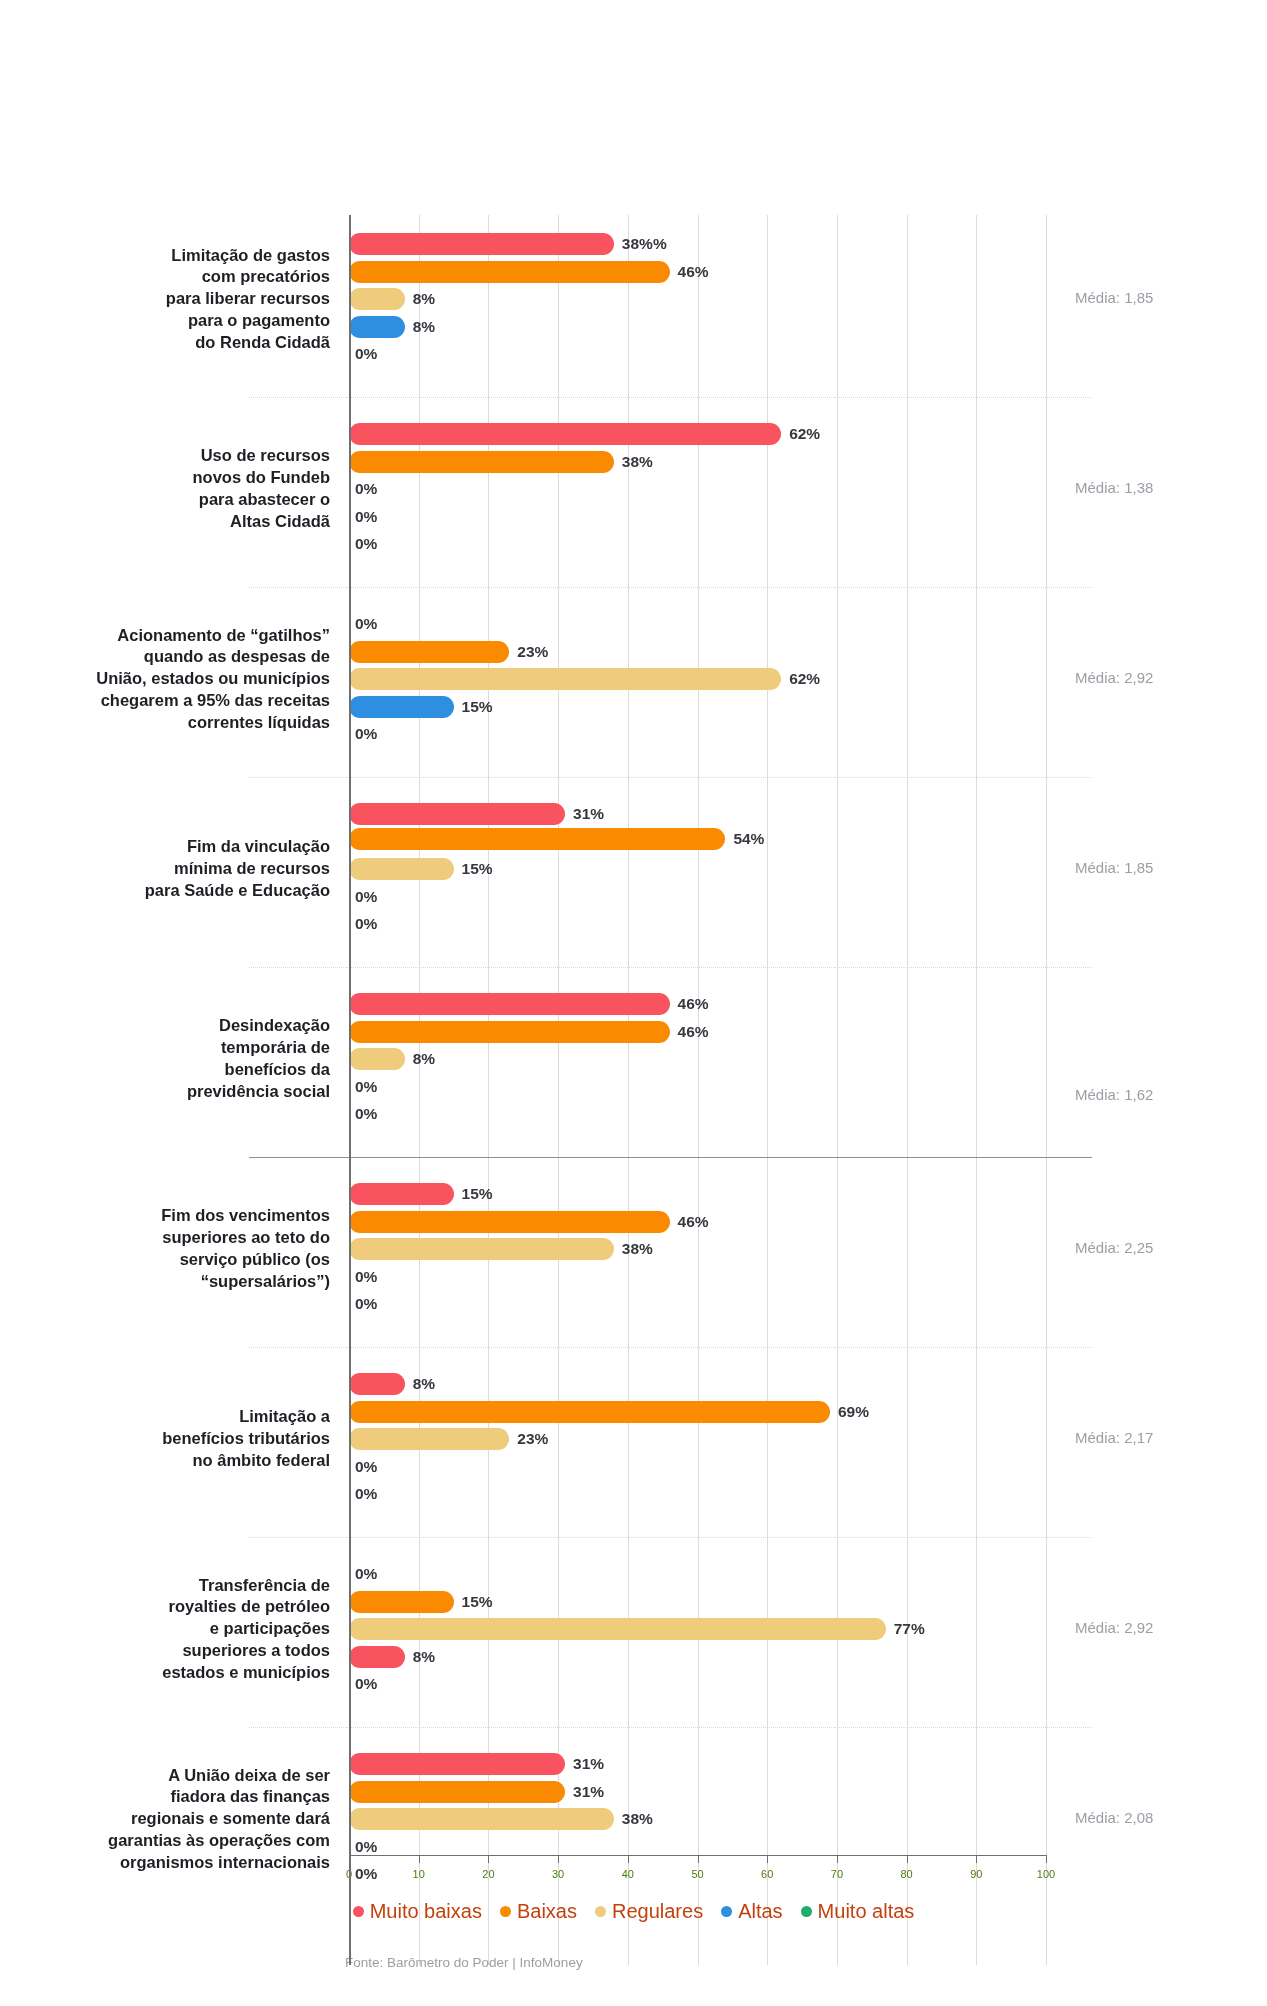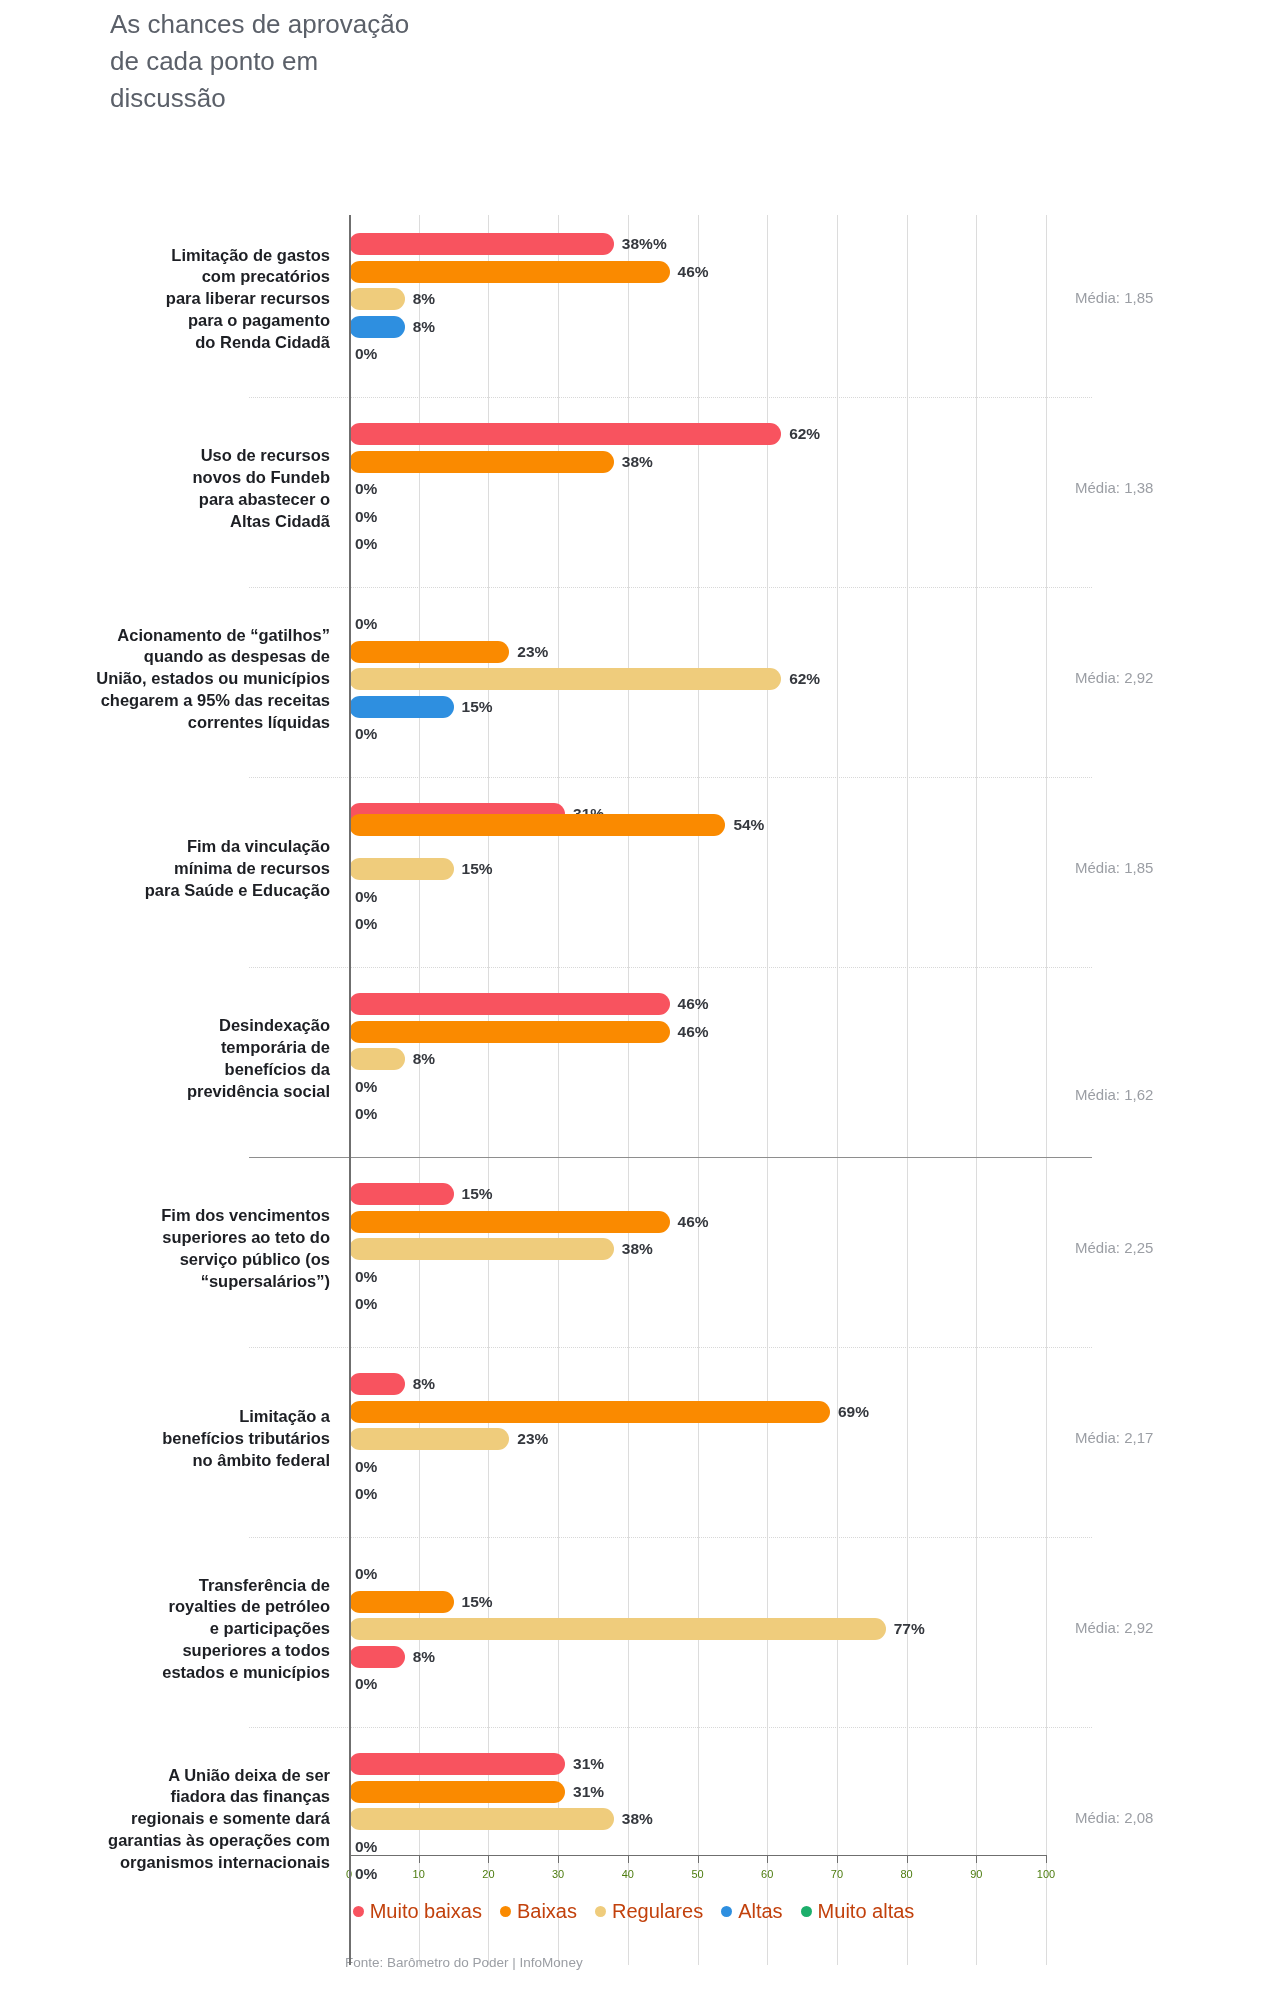--- a/index.html
+++ b/index.html
@@ -87,21 +87,20 @@
 
   #source{
     position:absolute;left:345px;top:1955px;
     font-size:13.5px;color:#9b9ea4;
   }
 </style>
 </head>
 <body>
 
 <div id="header">
-  <div id="title">As chances de aprovação de cada ponto em discussão</div>
 </div>
 
 <div id="chart">
   <div class="plot" id="gridlines" style="height: 1750px;">
       <div class="vgrid axis" style="left: 0px;"></div>
       <div class="vgrid" style="left: 69.7px;"></div>
       <div class="vgrid" style="left: 139.4px;"></div>
       <div class="vgrid" style="left: 209.1px;"></div>
       <div class="vgrid" style="left: 278.8px;"></div>
       <div class="vgrid" style="left: 348.5px;"></div>
@@ -195,21 +194,21 @@
         <div>União, estados ou municípios</div>
         <div>chegarem a 95% das receitas</div>
         <div>correntes líquidas</div>
       </div>
       <div class="media" style="top: 454px;">Média: 2,92</div>
       <div class="grp-sep" style="top: 562px;"></div>
       <div class="bar-row" style="top: 588px; width: 700px;">
         <div class="bar" style="width: 216.07px; background: rgb(248, 83, 95);"></div>
         <span class="bar-val" style="left: 224.07px;">31%</span>
       </div>
-      <div class="bar-row" style="top: 599px; width: 700px; text-decoration: underline;">
+      <div class="bar-row" style="top: 613px; width: 700px; text-decoration: underline;">
         <div class="bar" style="width: 376.38px; background: rgb(250, 138, 0);"></div>
         <span class="bar-val" style="left: 384.38px;">54%</span>
       </div>
       <div class="bar-row" style="top: 643px; width: 700px;">
         <div class="bar" style="width: 104.55px; background: rgb(239, 204, 124);"></div>
         <span class="bar-val" style="left: 112.55px;">15%</span>
       </div>
       <div class="bar-row" style="top: 670.5px; width: 700px;">
         <div class="bar zero" style="width: 0px; background: rgb(46, 143, 224);"></div>
         <span class="bar-val" style="left: 6px;">0%</span>

